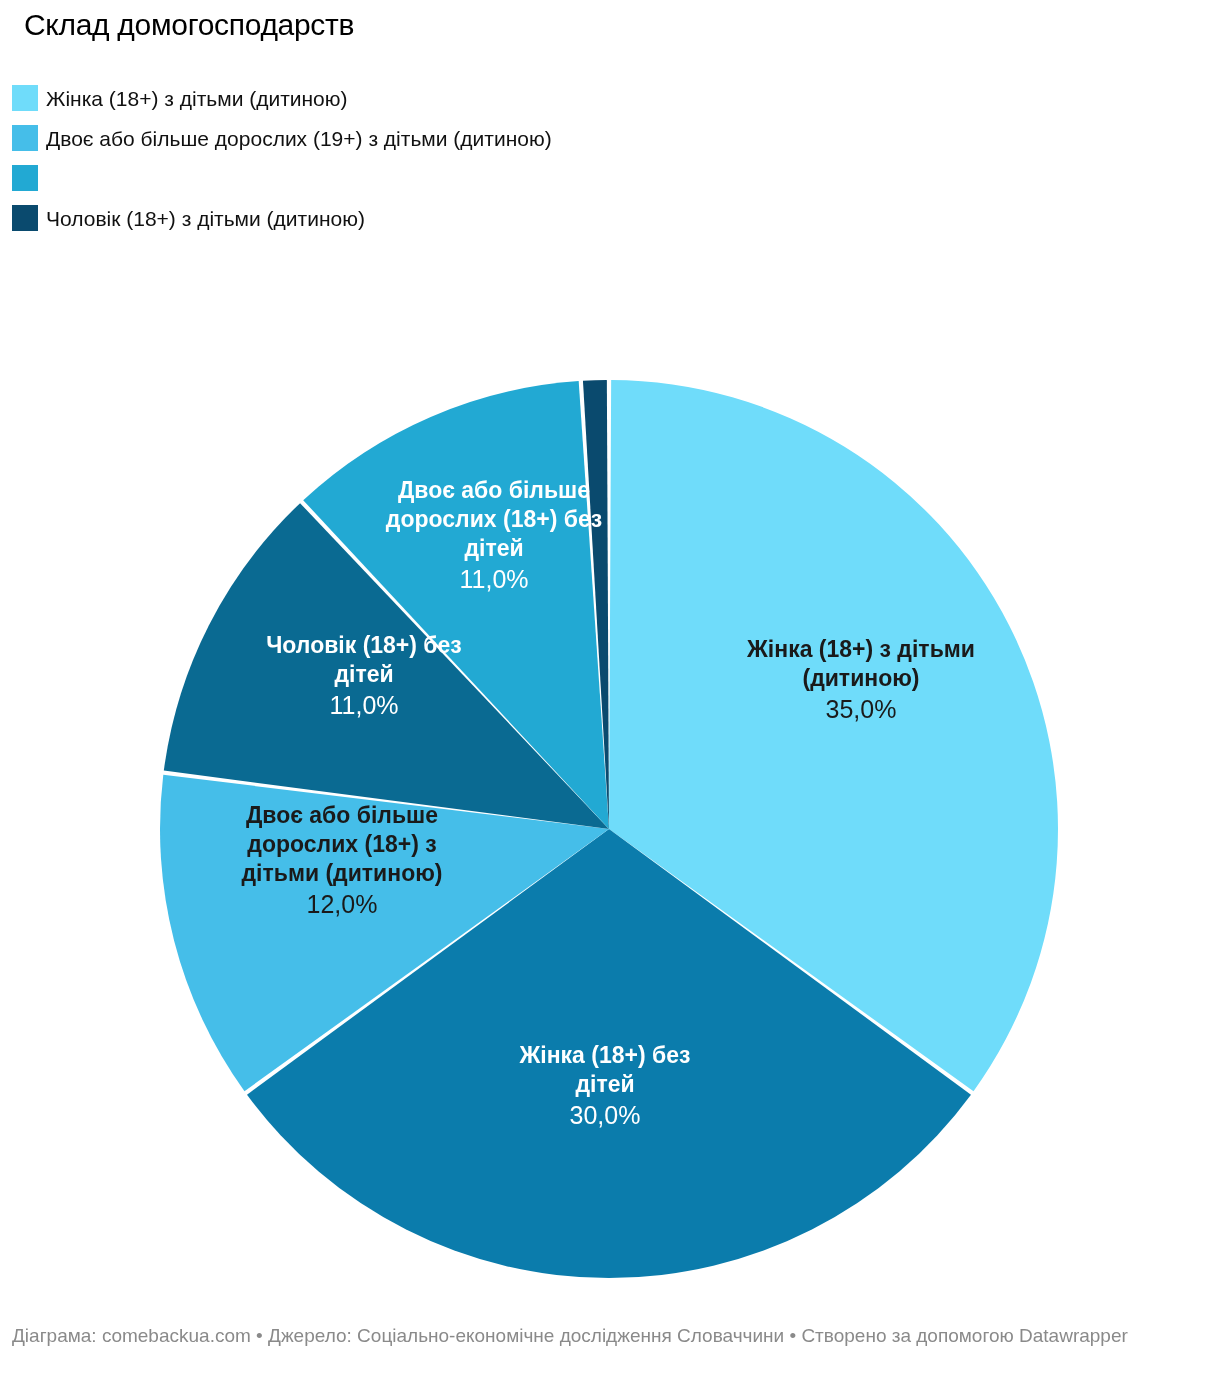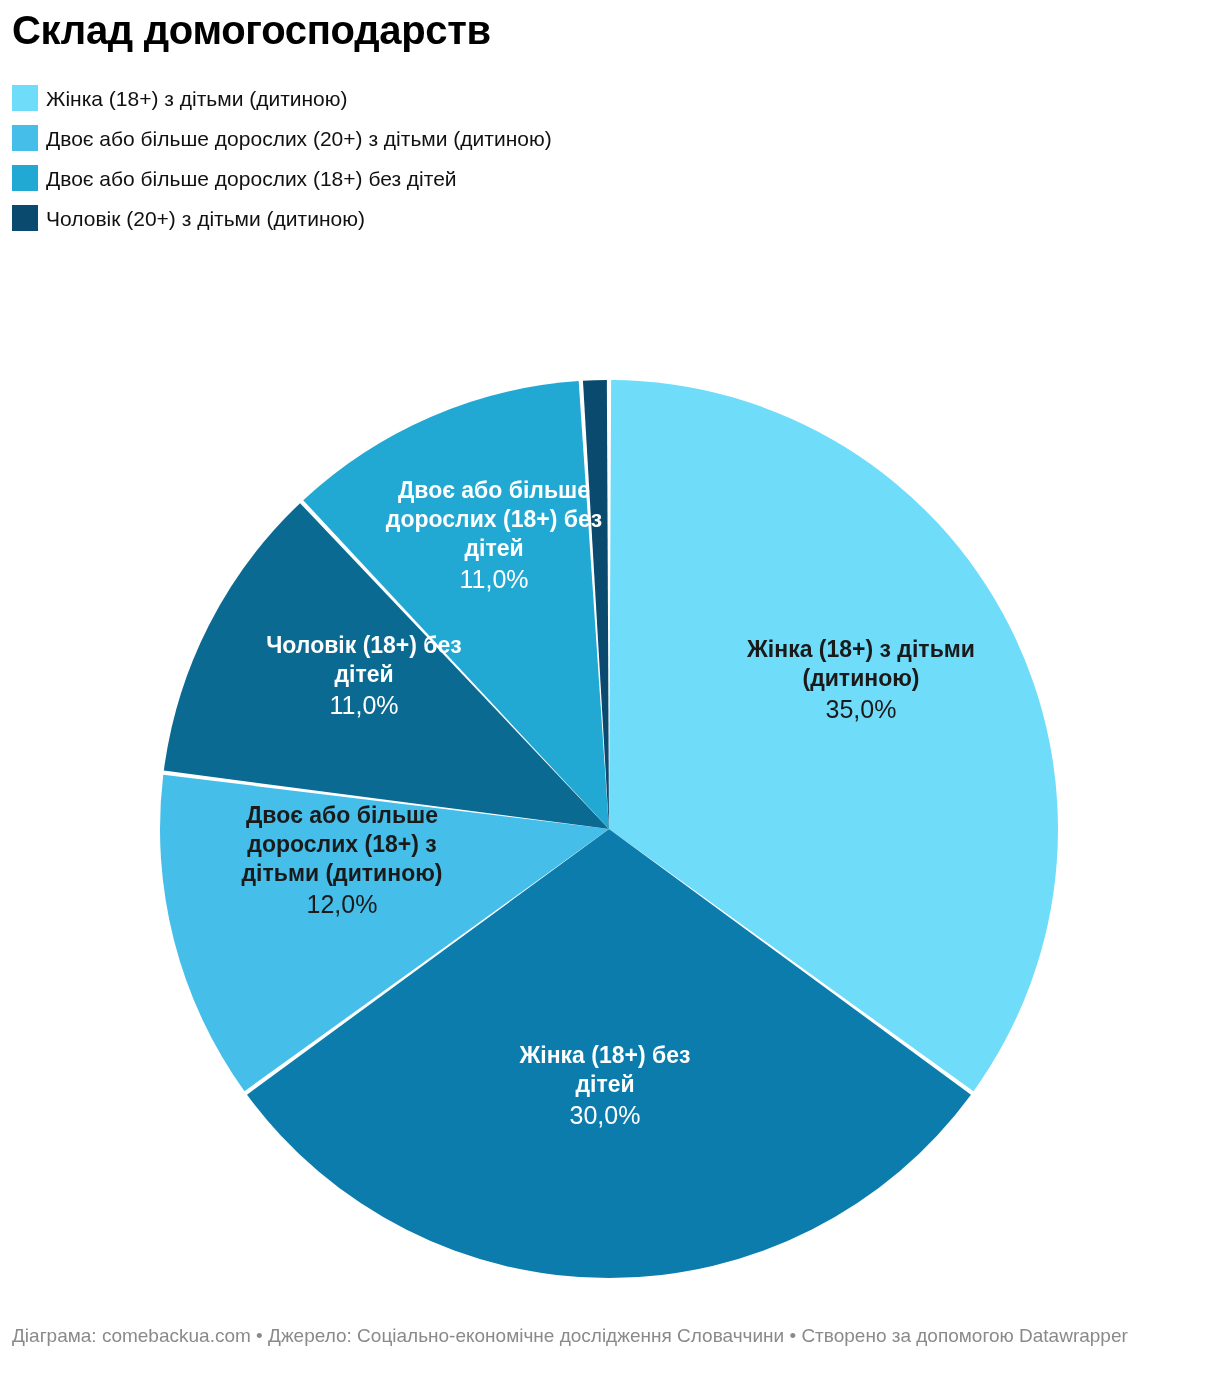--- a/index.html
+++ b/index.html
@@ -12,24 +12,24 @@
     height: 1382px;
     position: relative;
     font-family: "Liberation Sans", sans-serif;
     color: #1a1a1a;
     overflow: hidden;
   }
 
   
   #chart-title {
     position: absolute;
-    left: 12px;
+    left: 24px;
     top: 8px;
-    font-size: 40px;
-    font-weight: bold;
+    font-size: 30px;
+    font-weight: normal;
     letter-spacing: -0.3px;
     color: #000000;
     white-space: nowrap;
   }
 
   
   #legend {
     position: absolute;
     left: 12px;
     top: 78px;
@@ -93,29 +93,28 @@
 <div id="chart-title">Склад домогосподарств</div>
 
 <div id="legend">
 
 <div class="legend-item">
       <span class="legend-swatch" style="background: rgb(111, 220, 250);"></span>
       <span class="legend-label">Жінка (18+) з дітьми (дитиною)</span>
     </div>
     <div class="legend-item">
       <span class="legend-swatch" style="background: rgb(69, 190, 233);"></span>
-      <span class="legend-label">Двоє або більше дорослих (20+) з дітьми (дитиною)</span>
+      <span class="legend-label">Двоє або більше дорослих (19+) з дітьми (дитиною)</span>
     </div>
     <div class="legend-item">
       <span class="legend-swatch" style="background: rgb(34, 169, 211);"></span>
-      <span class="legend-label">Двоє або більше дорослих (18+) без дітей</span>
     </div>
     <div class="legend-item">
       <span class="legend-swatch" style="background: rgb(10, 74, 110);"></span>
-      <span class="legend-label">Чоловік (20+) з дітьми (дитиною)</span>
+      <span class="legend-label">Чоловік (18+) з дітьми (дитиною)</span>
     </div>
   </div>
 
 <div id="pie-wrap">
   <svg id="pie-svg" width="1220" height="1382" viewBox="0 0 1220 1382">
     <g id="pie-slices">
         <path d="M 609 829 L 611.16 380.01 A 449 449 0 0 1 973.51 1091.17 Z" fill="#6fdcfa"></path>
         <path d="M 609 829 L 970.98 1094.66 A 449 449 0 0 1 247.02 1094.66 Z" fill="#0b7cac"></path>
         <path d="M 609 829 L 244.49 1091.17 A 449 449 0 0 1 163.28 774.86 Z" fill="#45bee9"></path>
         <path d="M 609 829 L 163.82 770.59 A 449 449 0 0 1 300.07 503.17 Z" fill="#0a6a92"></path>

